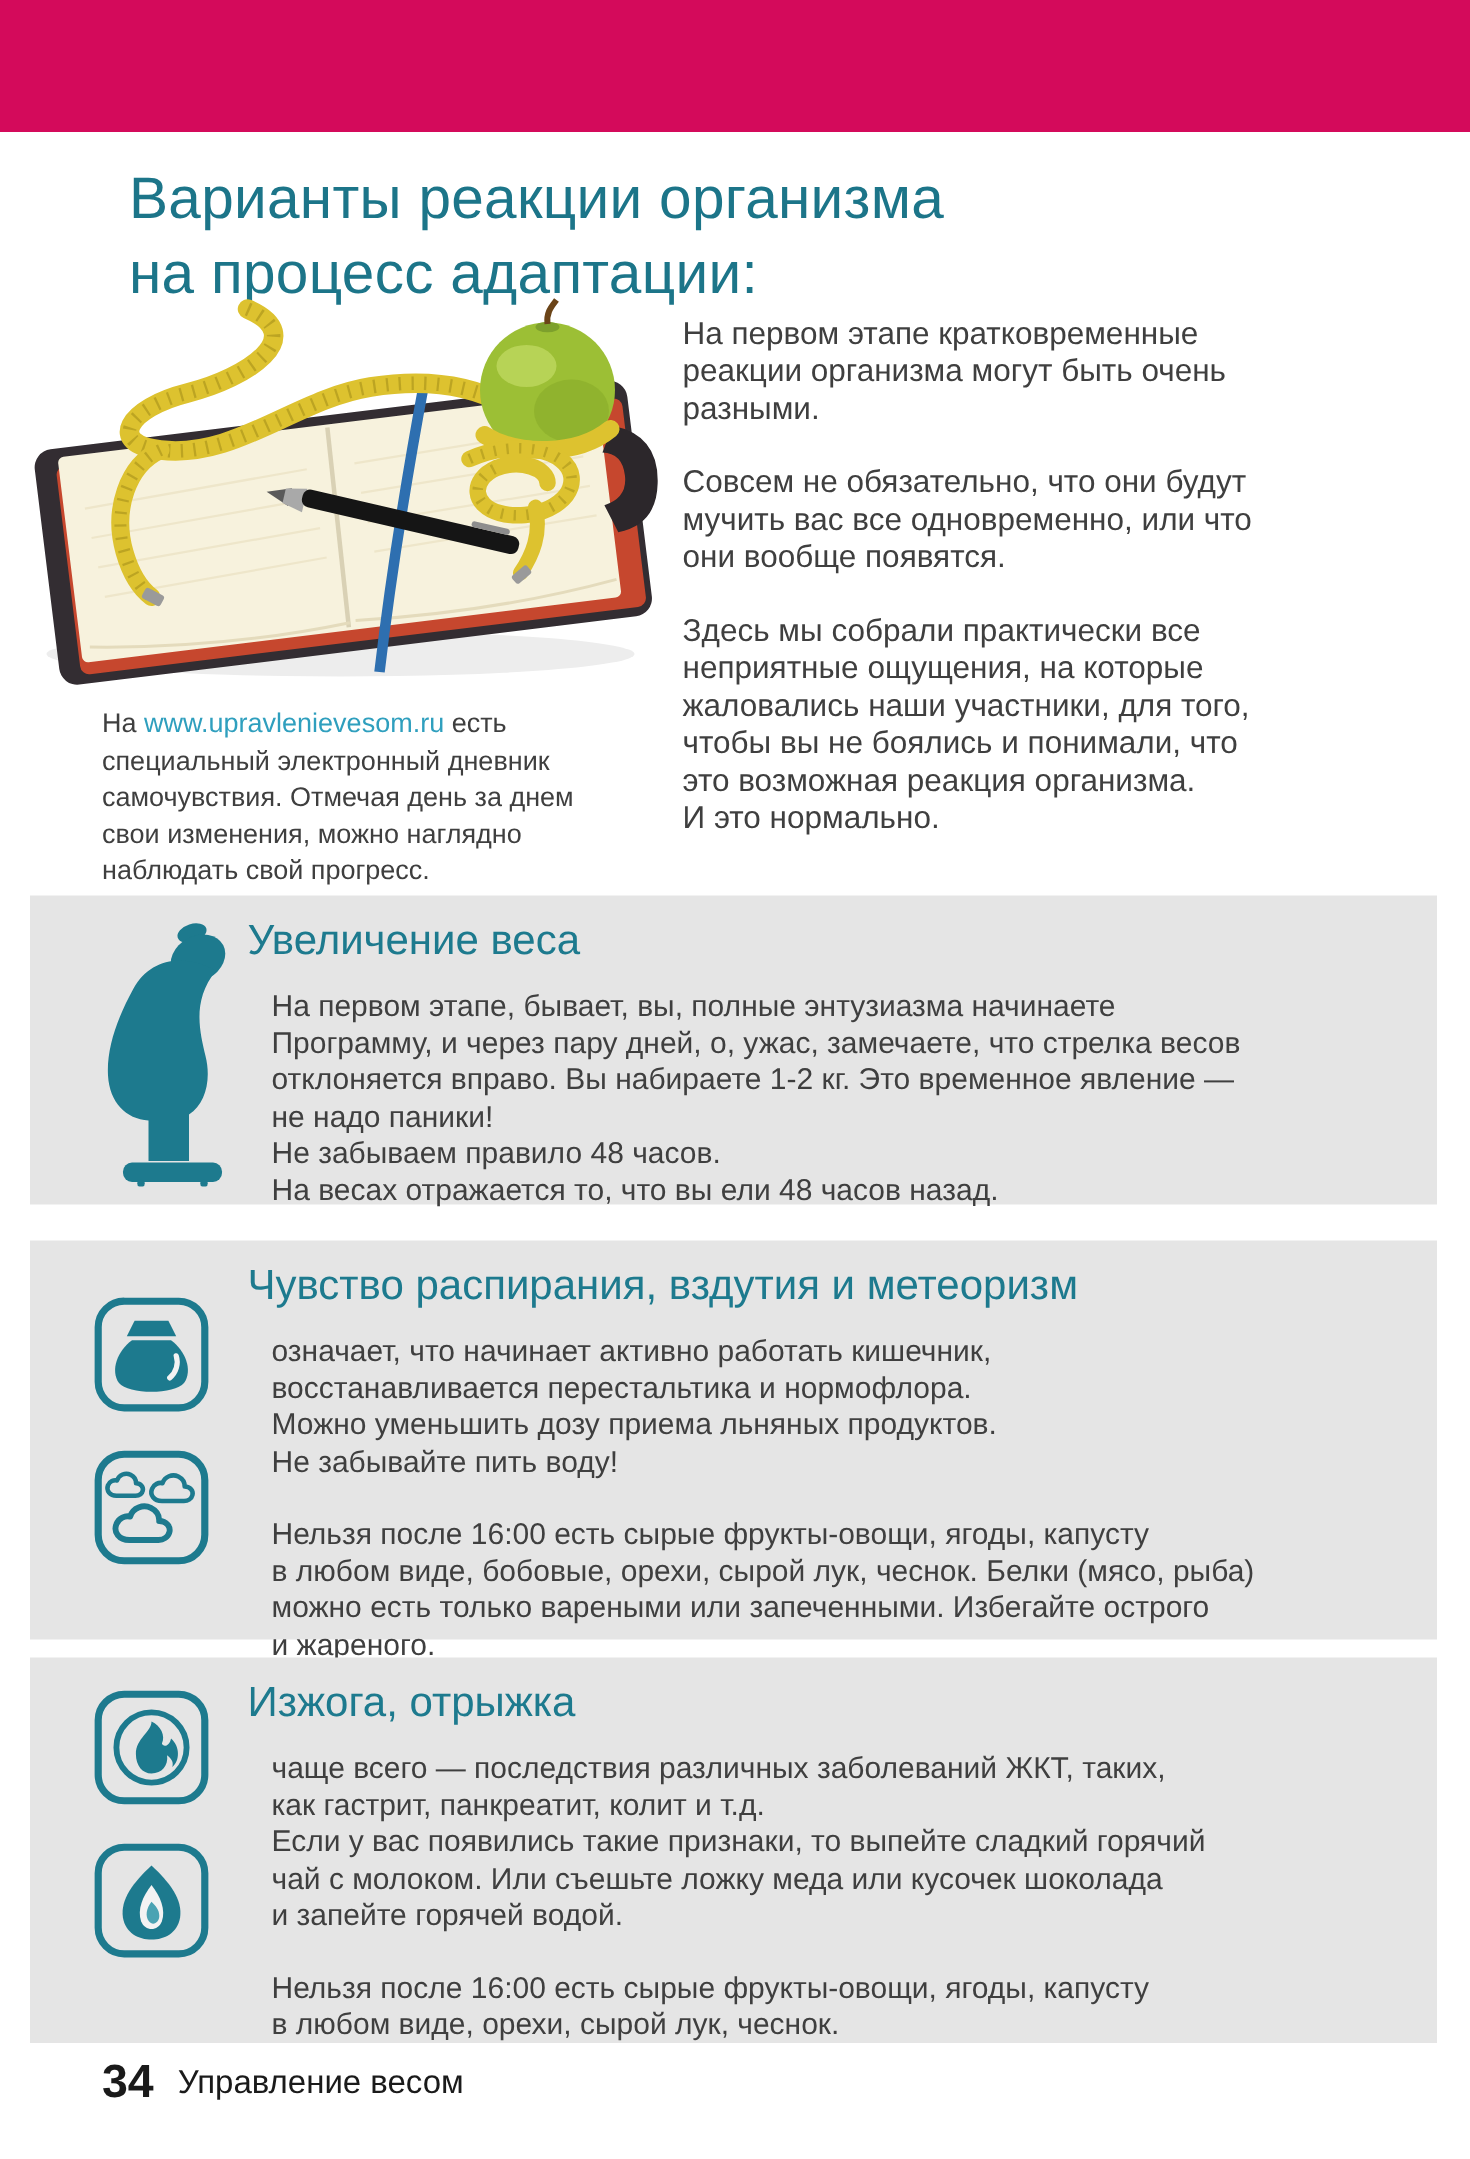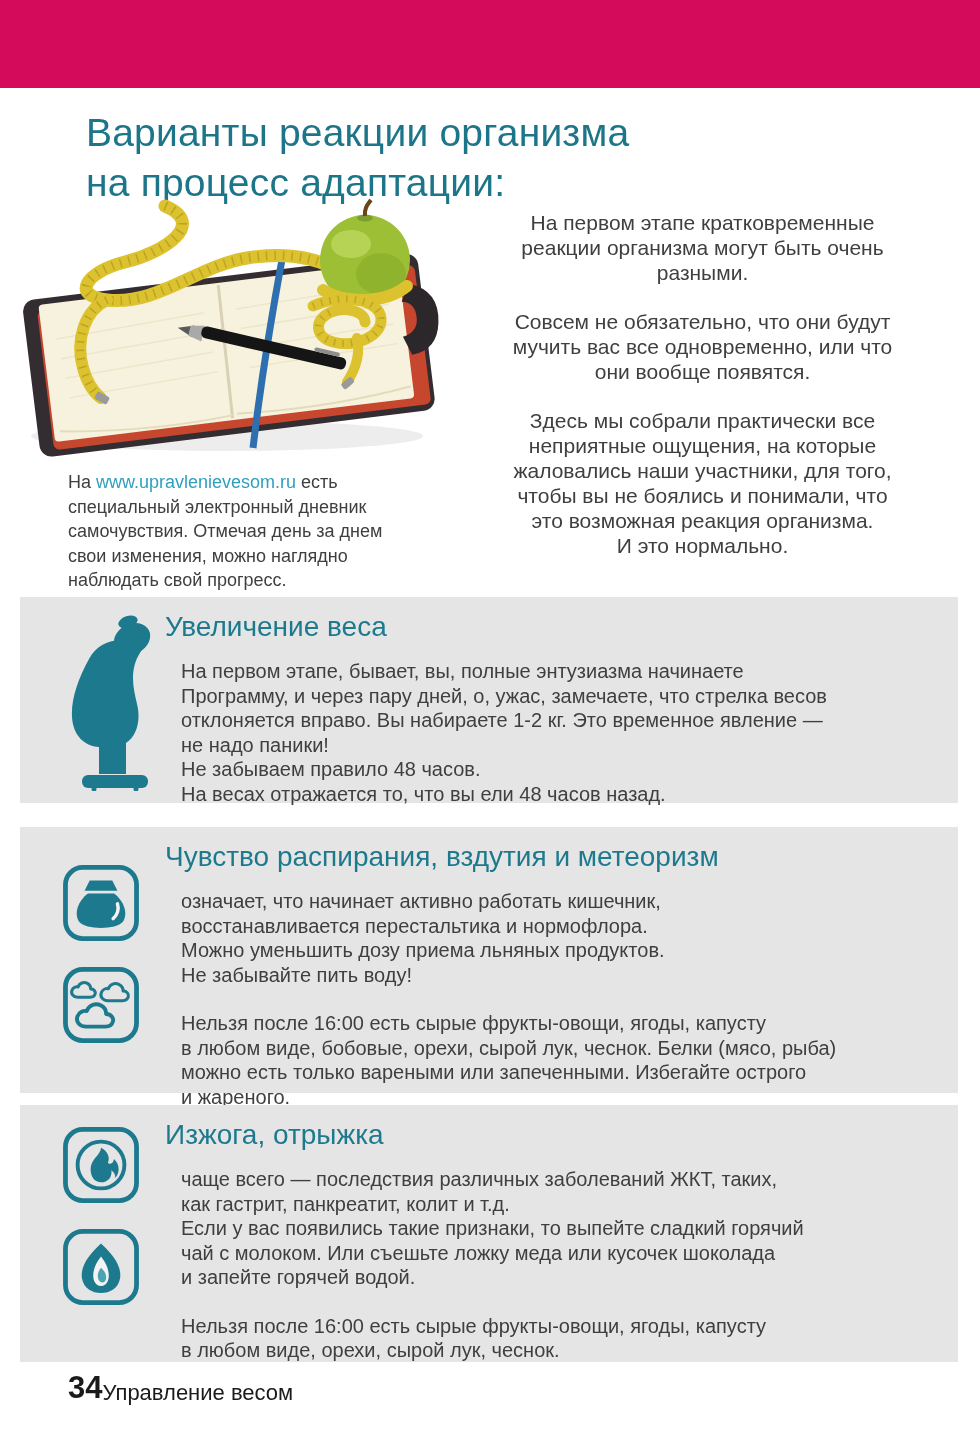--- a/index.html
+++ b/index.html
@@ -3,34 +3,34 @@
 <meta charset="utf-8">
 <style>
   html,body{margin:0;padding:0;}
   body{width:980px;height:1439px;background:#ffffff;position:relative;overflow:hidden;
        font-family:"Liberation Sans","DejaVu Sans",sans-serif;color:#3f3f3f;}
   .abs{position:absolute;}
   .top-bar{left:0;top:0;width:980px;height:88px;background:#d40a5b;}
   h1.title{left:70px;top:92px;margin:16px;font-size:39px;line-height:50px;font-weight:400;
            color:#1c7589;white-space:pre-line;letter-spacing:.2px;}
   .photo{left:15px;top:198px;width:430px;height:266px;}
-  .intro{left:455px;top:210px;width:495px;text-align:center;}
+  .intro{left:455px;top:210px;width:495px;}
   .intro p{margin:0 0 24px 0;font-size:21px;line-height:25px;white-space:pre-line;}
   .caption{left:68px;top:470px;width:390px;font-size:18px;line-height:24.5px;white-space:pre-line;}
   .caption a{color:#2f9fbe;text-decoration:none;}
   .panel{left:20px;width:938px;background:#e5e5e5;}
   .panel-1{top:597px;height:206px;}
   .panel-2{top:827px;height:266px;}
   .panel-3{top:1105px;height:257px;}
   .panel .content{position:absolute;left:145px;top:14px;right:20px;}
   .panel h2{margin:0 0 2px 0;font-size:28px;line-height:32px;font-weight:400;color:#1d7a8e;}
   .panel p.body{margin:16px;font-size:20px;line-height:24.5px;white-space:pre-line;}
   .panel p.body + p.body{margin-top:24px;}
   .icon-box{position:absolute;width:78px;height:78px;}
-  .footer{left:68px;top:1370px;display:flex;align-items:flex-end;gap:0;}
+  .footer{left:68px;top:1370px;display:flex;align-items:center;gap:16px;}
   .page-num{font-size:31px;font-weight:bold;color:#1a1a1a;}
   .book-title{font-size:22px;color:#1a1a1a;}
   svg{display:block;}
 </style>
 </head>
 <body>
 
 <div class="abs top-bar"></div>
 
 <h1 class="abs title">Варианты реакции организма

